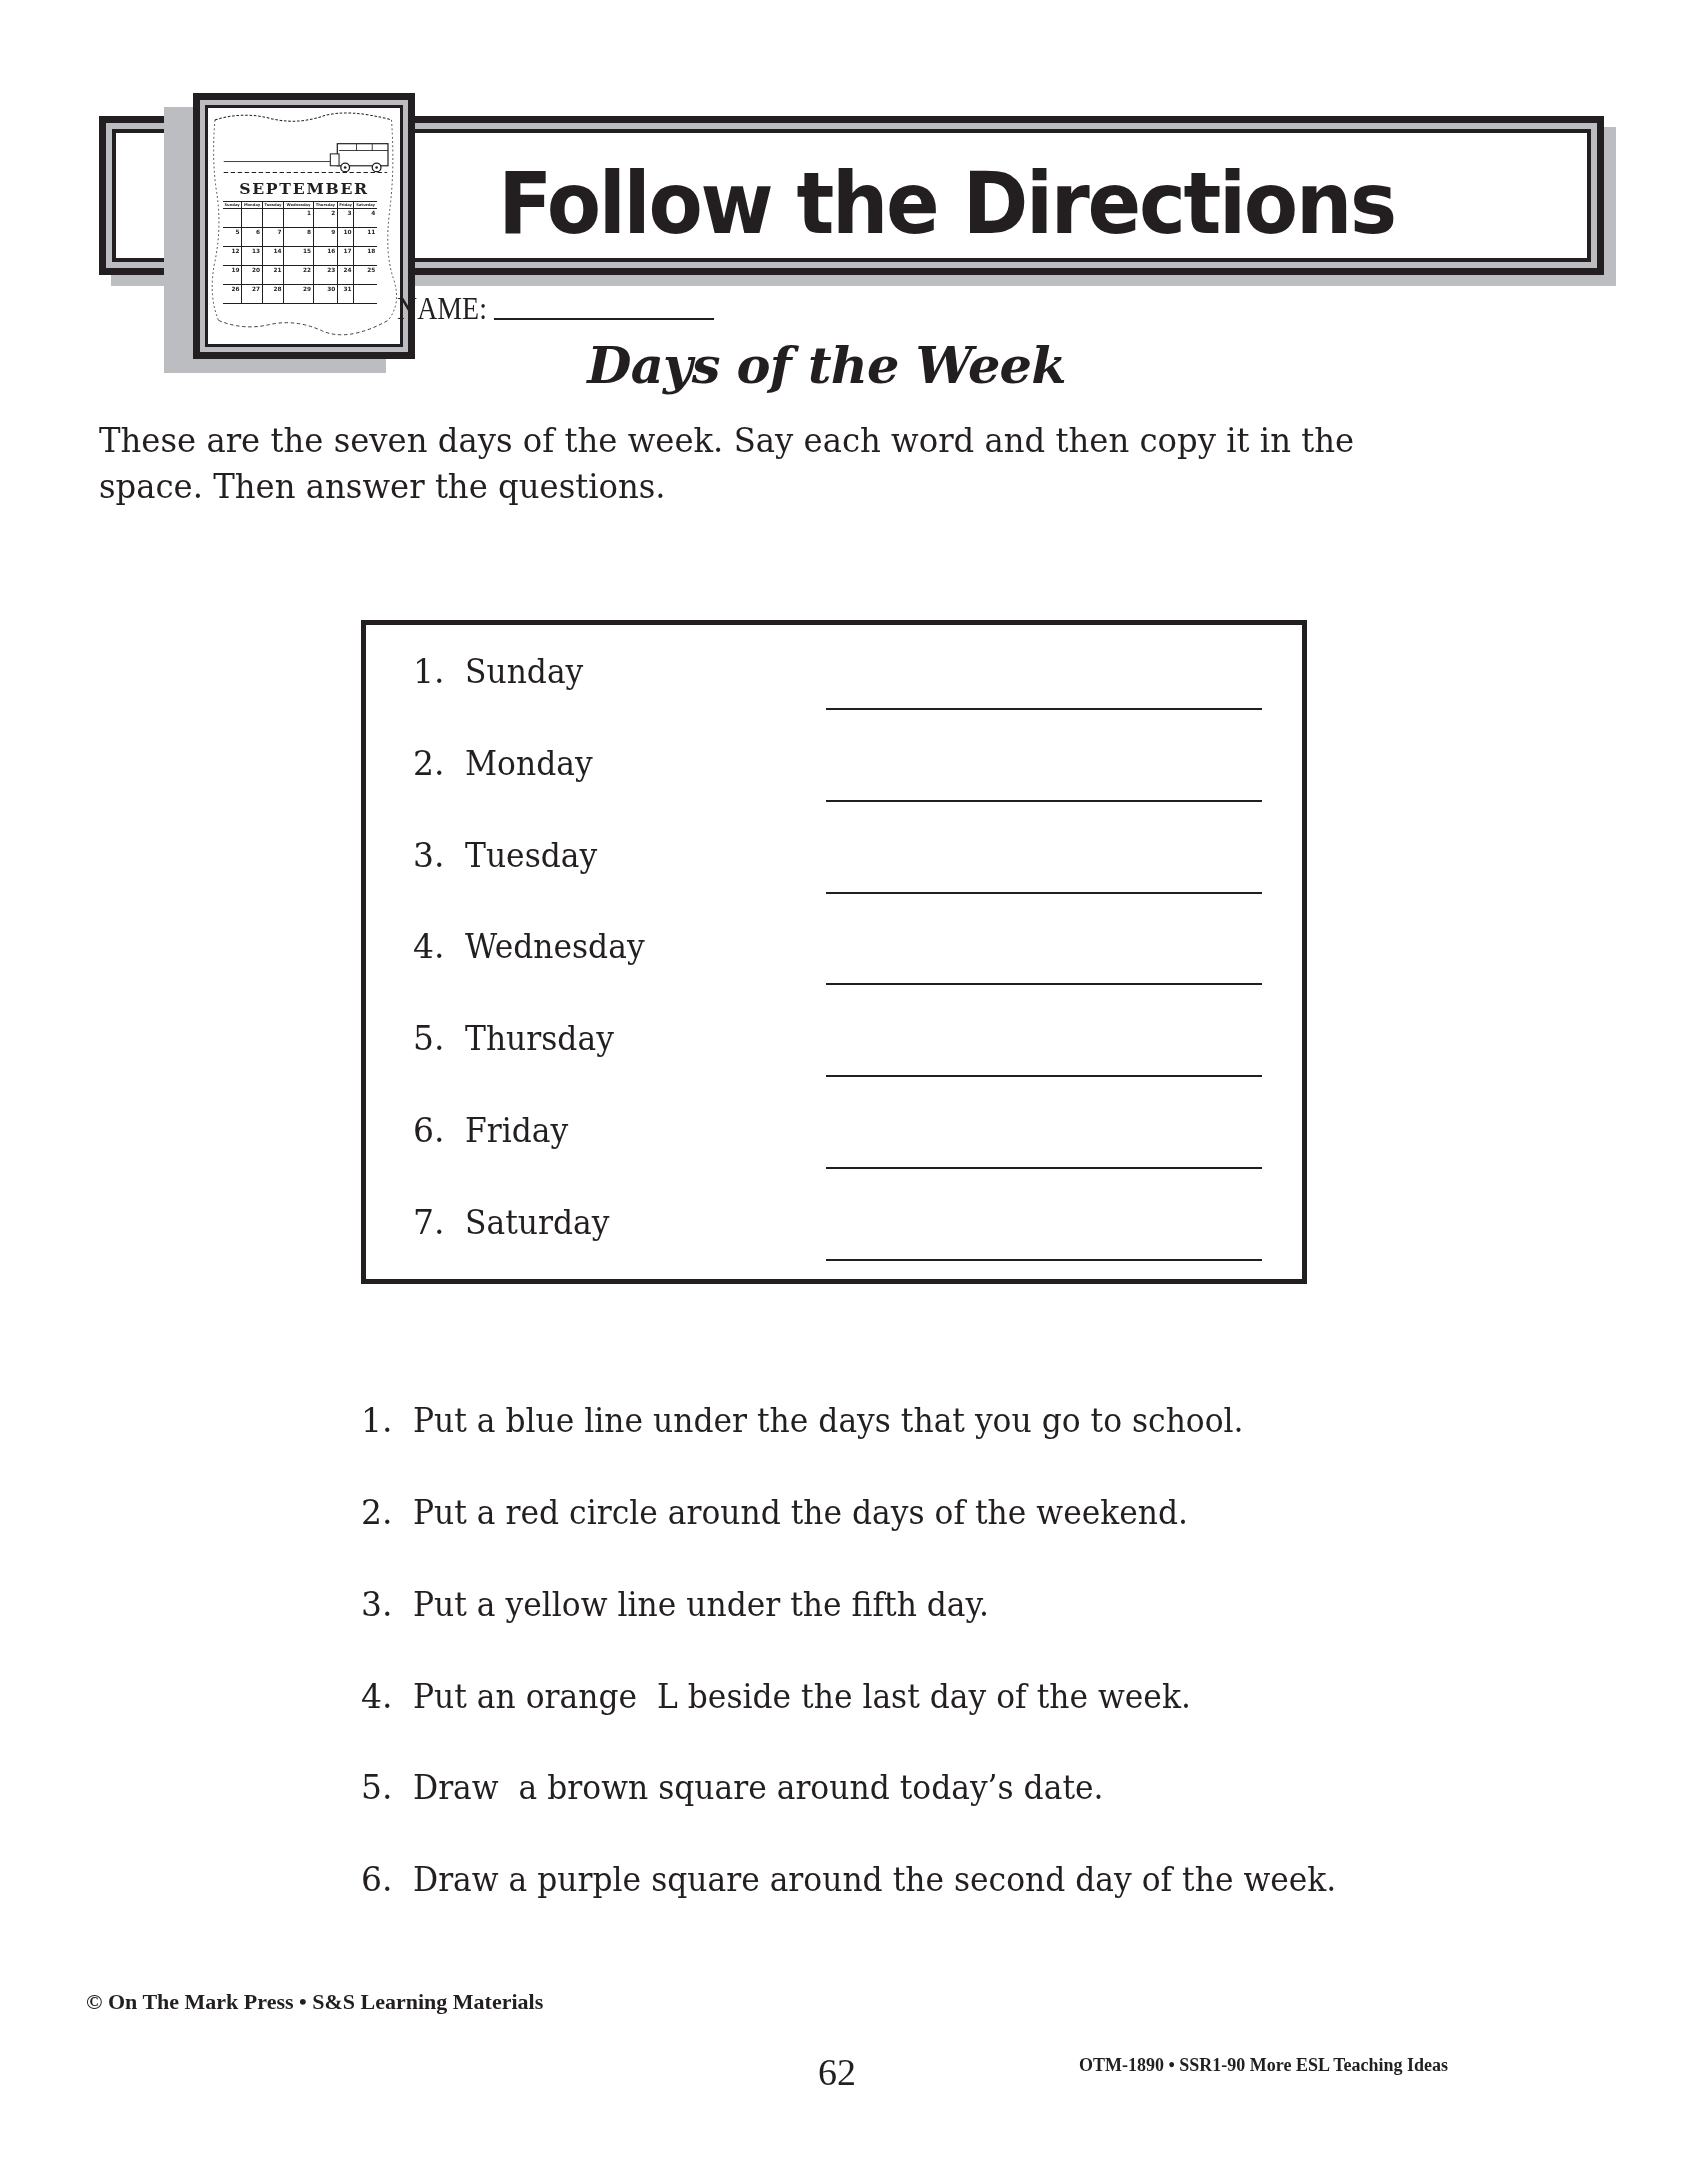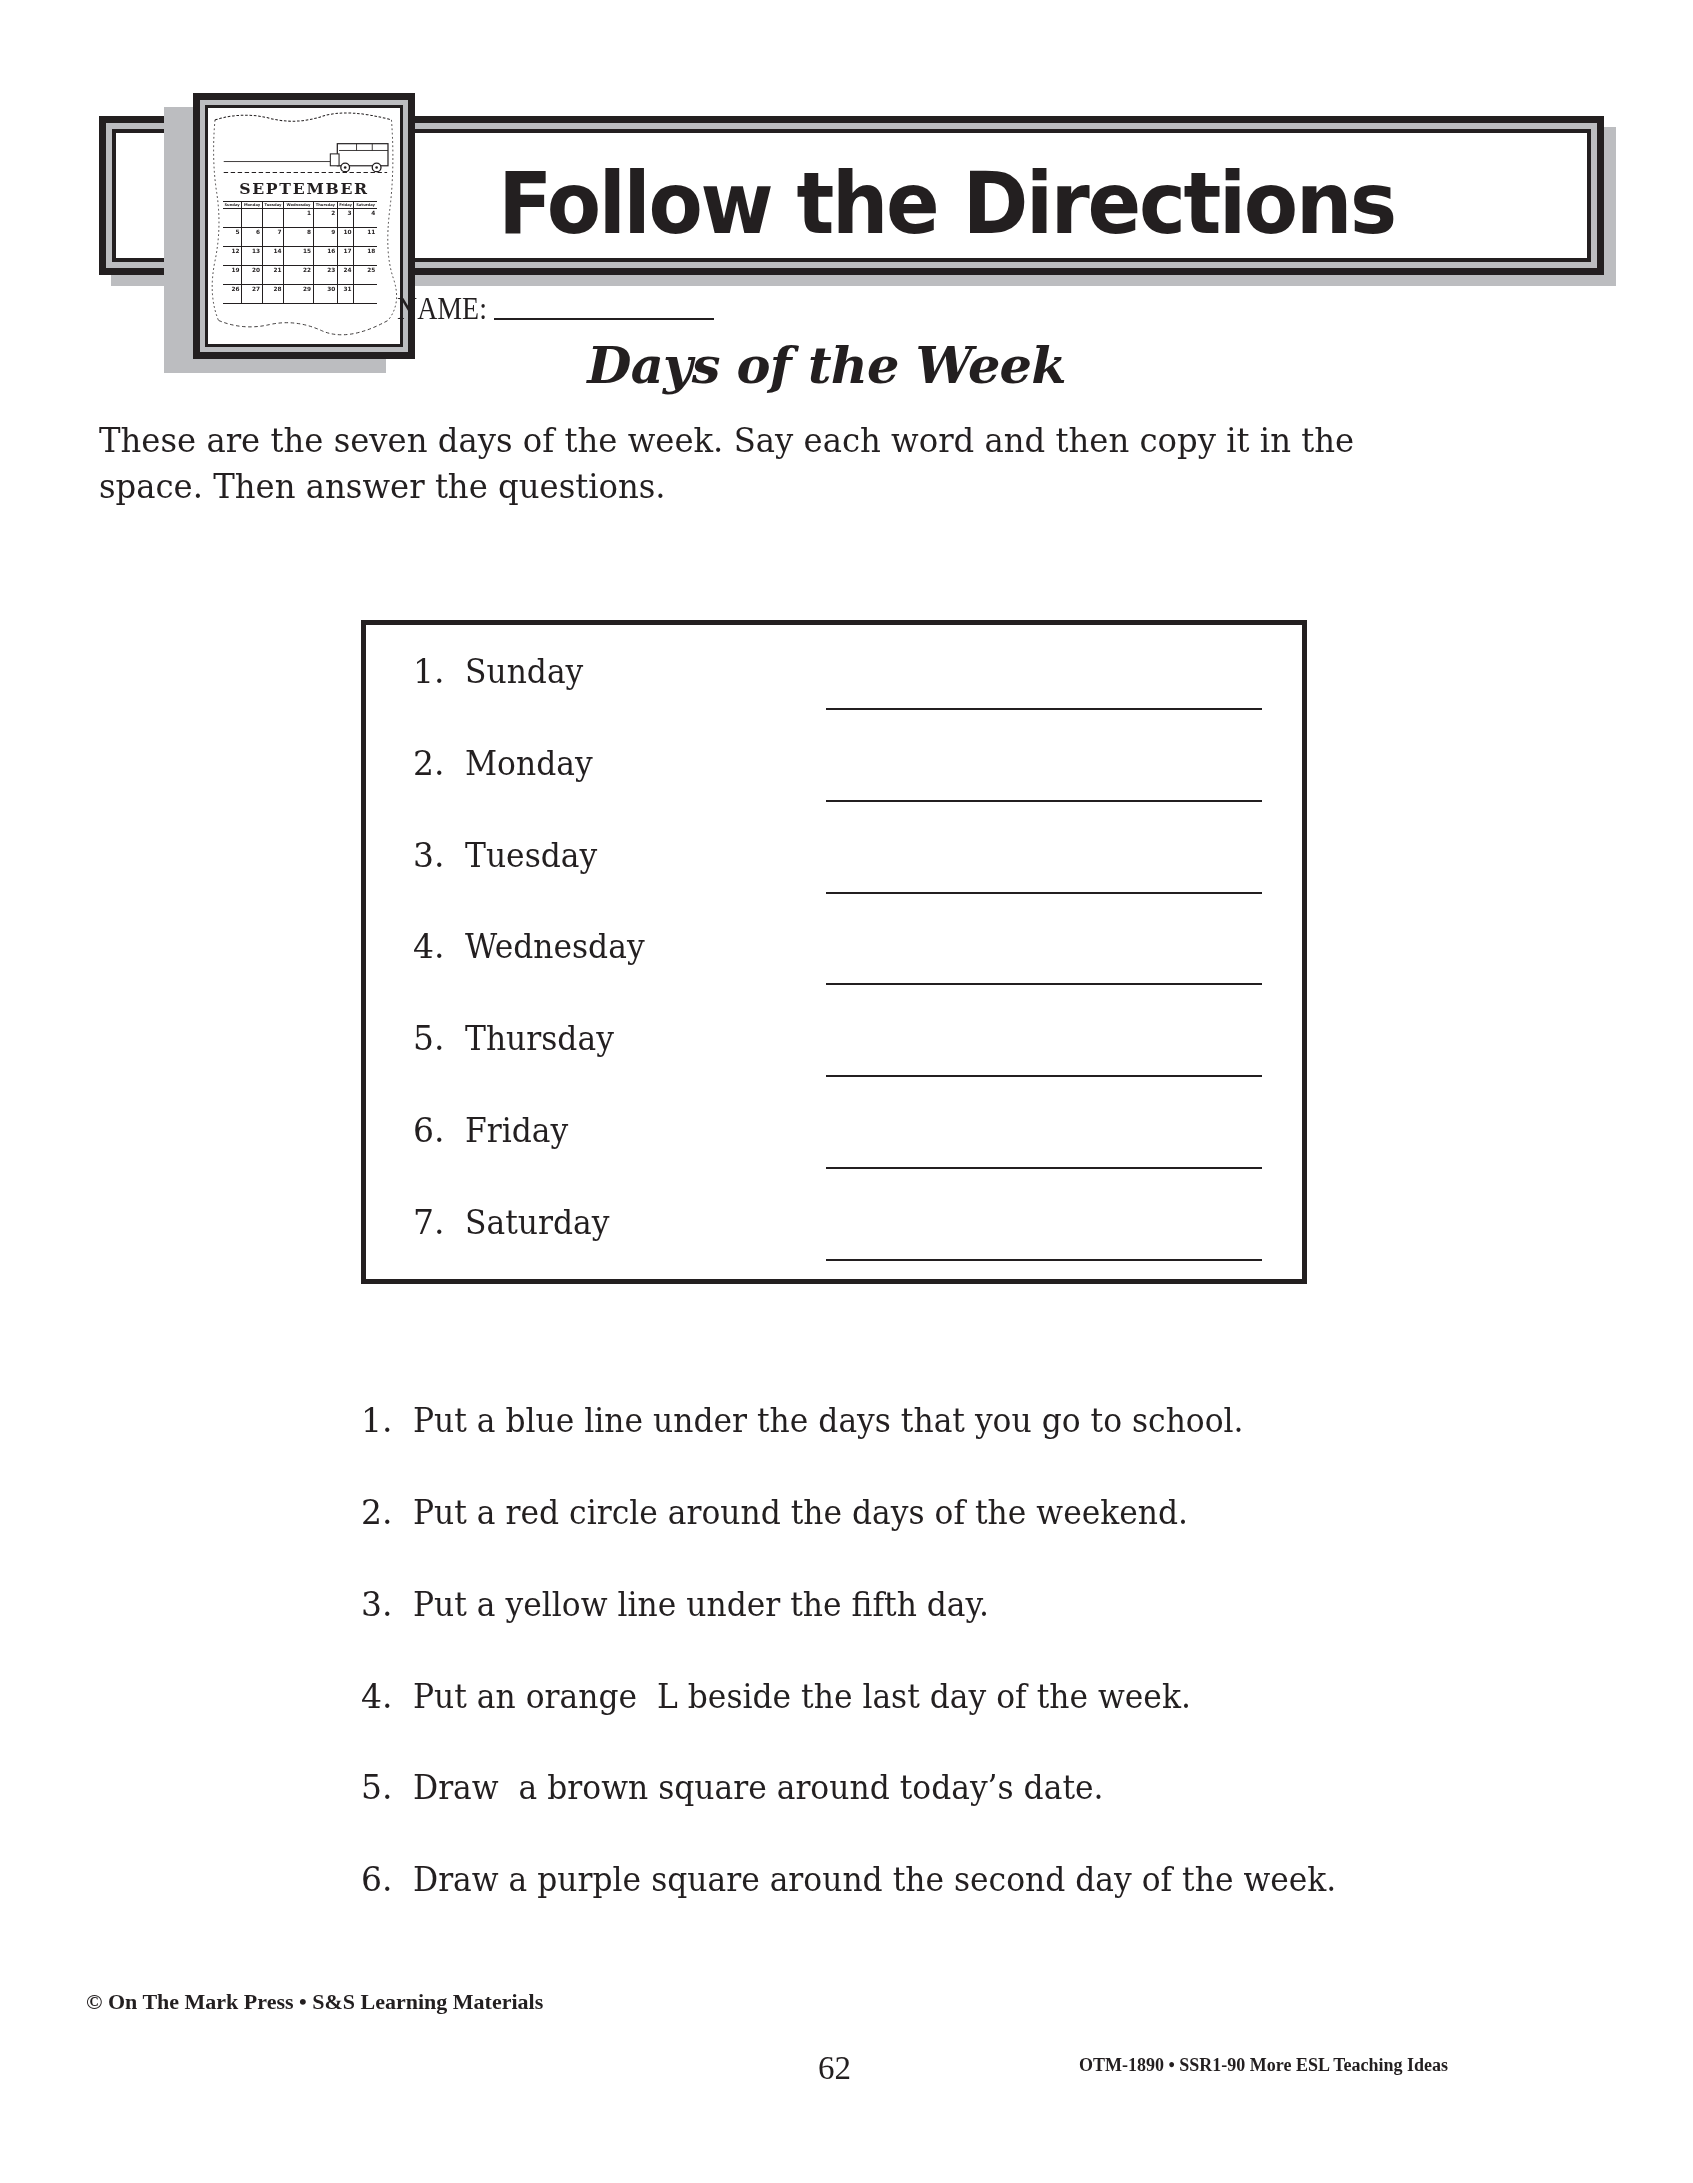--- a/index.html
+++ b/index.html
@@ -56,21 +56,21 @@
   .day-label { position: absolute; left: 99px; top: 26.5px; font-family: "DejaVu Serif", serif; font-size: 33px; transform: scaleX(0.95); transform-origin: left; }
   .day-blank { position: absolute; left: 460px; width: 436px; top: 83px; height: 0; border-bottom: 2.5px solid #231f20; }
 
   
   .instr-row { position: absolute; left: 361px; width: 1157px; height: 92px; }
   .instr-num { position: absolute; left: 0; top: 0; font-family: "DejaVu Serif", serif; font-size: 33px; }
   .instr-text { position: absolute; left: 52px; top: 0; font-family: "DejaVu Serif", serif; font-size: 33px; white-space: pre; transform: scaleX(0.95); transform-origin: left; }
 
   
   .footer-left { position: absolute; left: 86px; top: 1989px; font-family: "Liberation Serif", serif; font-weight: bold; font-size: 22px; }
-  .footer-page { position: absolute; left: 818px; top: 2050px; font-family: "Liberation Serif", serif; font-size: 33px; }
+  .footer-page { position: absolute; left: 818px; top: 2050px; font-family: "Liberation Serif", serif; font-size: 38px; }
   .footer-right { position: absolute; left: 1079px; top: 2055px; font-family: "Liberation Serif", serif; font-weight: bold; font-size: 18px; }
 </style>
 </head>
 <body>
 
 <div class="banner-shadow"></div>
 <div class="banner">
   <div class="grey">
     <div class="line">
       <div class="inner">

